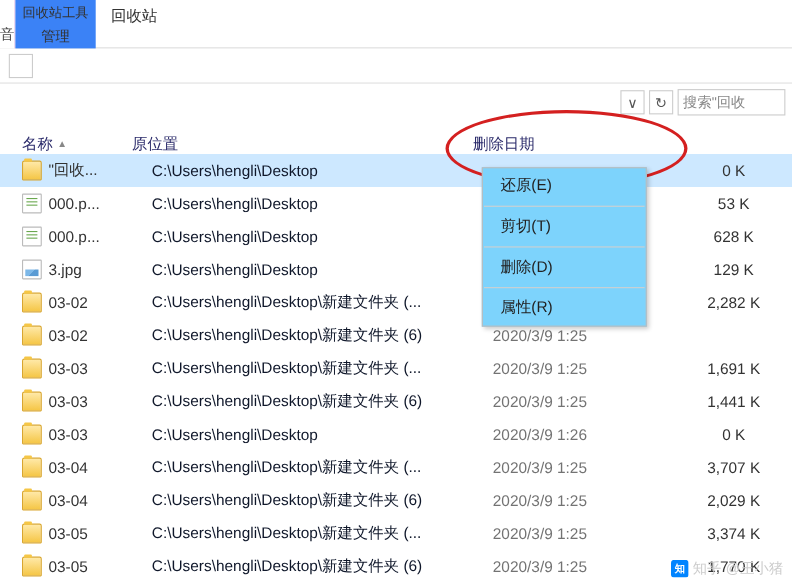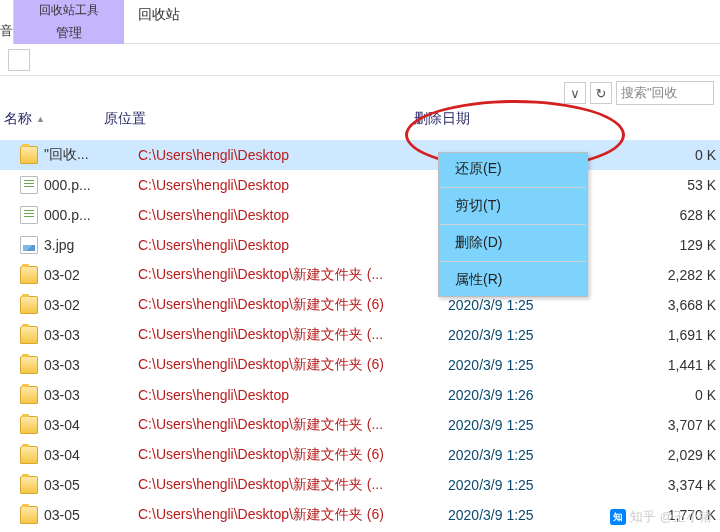--- a/index.html
+++ b/index.html
@@ -1,47 +1,47 @@
 <!DOCTYPE html>
 <html><head>
 <meta charset="utf-8">
 <style>
 *{margin:0;padding:0;box-sizing:border-box;font-family:"Microsoft YaHei","微软雅黑",sans-serif}
 body{width:720px;height:532px;background:#fff;overflow:hidden;position:relative;font-size:14px;color:#333}
 .ribbon{display:flex;align-items:flex-start;height:44px;border-bottom:1px solid #ddd}
 .ribbon-edge{width:14px;height:44px;background:#fff;border-right:1px solid #e5c9e8;display:flex;align-items:flex-end;padding-bottom:4px;font-size:13px;color:#444}
-.ribbon-tool{background:#c4b5fd;width:110px;height:44px;display:flex;flex-direction:column;align-items:center;justify-content:space-between;font-size:13px}
+.ribbon-tool{background:#3b82f6;width:73px;height:44px;display:flex;flex-direction:column;align-items:center;justify-content:center;font-size:13px}
 .ribbon-tool .t1{font-size:12px;padding:2px 0}
 .ribbon-tool .t2{font-size:13px;padding:2px 0}
 .ribbon-title{padding:6px 14px;font-size:14px}
 .toolbar{height:32px;border-bottom:1px solid #e0e0e0;display:flex;align-items:center;padding:0 8px}
 .toolbar .sq{width:22px;height:22px;border:1px solid #ccc;margin-right:6px}
 .addr{height:34px;display:flex;align-items:center;justify-content:flex-end;padding:0 6px;gap:4px}
 .addr-btn{width:22px;height:22px;display:flex;align-items:center;justify-content:center;border:1px solid #ccc;font-size:13px;color:#555}
 .search{width:98px;height:24px;border:1px solid #ccc;padding:0 4px;font-size:13px;color:#888;display:flex;align-items:center;overflow:hidden;white-space:nowrap}
-.headers{display:flex;height:30px;align-items:flex-start;padding-left:4px;color:#2a2a6a;font-size:14px}
+.headers{display:flex;height:30px;align-items:flex-end;padding-left:20px;color:#2a2a6a;font-size:14px}
 .headers .col{display:flex;align-items:center;gap:4px}
 .col-name{width:100px}
 .col-loc{width:310px}
 .col-date{width:170px}
 .col-size{flex:1}
 .sort-ind{font-size:9px;color:#888}
 .row{display:flex;height:30px;align-items:center;padding-left:20px;font-size:14px}
 .row.sel{background:#cde8ff}
 .ic{width:18px;height:18px;margin-right:6px;flex-shrink:0}
 .ic-folder{background:linear-gradient(#ffe9a8,#f5c646);border:1px solid #d9a62e;border-radius:2px 2px 1px 1px;position:relative}
 .ic-folder::before{content:"";position:absolute;top:-3px;left:1px;width:7px;height:3px;background:#f5c646;border-radius:1px 1px 0 0}
 .ic-file{background:#fff;border:1px solid #bbb;border-radius:1px;position:relative}
 .ic-file::after{content:"";position:absolute;top:3px;left:3px;right:3px;height:1px;background:#6aa84f;box-shadow:0 3px 0 #6aa84f,0 6px 0 #6aa84f}
 .ic-img{background:#fff;border:1px solid #bbb;border-radius:1px;position:relative}
 .ic-img::after{content:"";position:absolute;bottom:2px;left:2px;right:2px;height:6px;background:linear-gradient(135deg,#7db8e8 50%,#5a9bd4 50%)}
 .r-name{width:94px;overflow:hidden;white-space:nowrap;text-overflow:ellipsis}
-.r-loc{width:310px;overflow:hidden;white-space:nowrap;text-overflow:ellipsis;color:#b91c1c}
-.r-date{width:170px;color:#0c4a6e}
-.r-size{flex:1;text-align:right;padding-right:4px;color:#333}
+.r-loc{width:310px;overflow:hidden;white-space:nowrap;text-overflow:ellipsis;color:#0f172a}
+.r-date{width:170px;color:#737373}
+.r-size{flex:1;text-align:center;padding-right:4px;color:#333}
 .ctx{position:absolute;left:438px;top:152px;width:150px;background:#7dd3fc;border:1px solid #bcbcbc;box-shadow:2px 2px 4px rgba(0,0,0,0.2);z-index:10}
 .ctx-item{padding:7px 16px;font-size:14px;color:#222}
 .ctx-sep{height:1px;background:#d0d0d0;margin:2px 1px}
 .annot{position:absolute;left:405px;top:100px;width:220px;height:70px;border:3px solid #d42020;border-radius:50%;z-index:5;pointer-events:none}
 .wm{position:absolute;right:8px;bottom:6px;color:#ccc;font-size:13px;display:flex;align-items:center;gap:4px}
 .wm svg{width:16px;height:16px}
 </style>
 </head>
 <body>
 
@@ -107,21 +107,20 @@
       <div class="r-name">03-02</div>
       <div class="r-loc">C:\Users\hengli\Desktop\新建文件夹 (...</div>
       <div class="r-date"></div>
       <div class="r-size">2,282 K</div>
     </div>
     <div class="row">
       <div class="ic ic-folder"></div>
       <div class="r-name">03-02</div>
       <div class="r-loc">C:\Users\hengli\Desktop\新建文件夹 (6)</div>
       <div class="r-date">2020/3/9 1:25</div>
-      <div class="r-size">3,668 K</div>
     </div>
     <div class="row">
       <div class="ic ic-folder"></div>
       <div class="r-name">03-03</div>
       <div class="r-loc">C:\Users\hengli\Desktop\新建文件夹 (...</div>
       <div class="r-date">2020/3/9 1:25</div>
       <div class="r-size">1,691 K</div>
     </div>
     <div class="row">
       <div class="ic ic-folder"></div>

